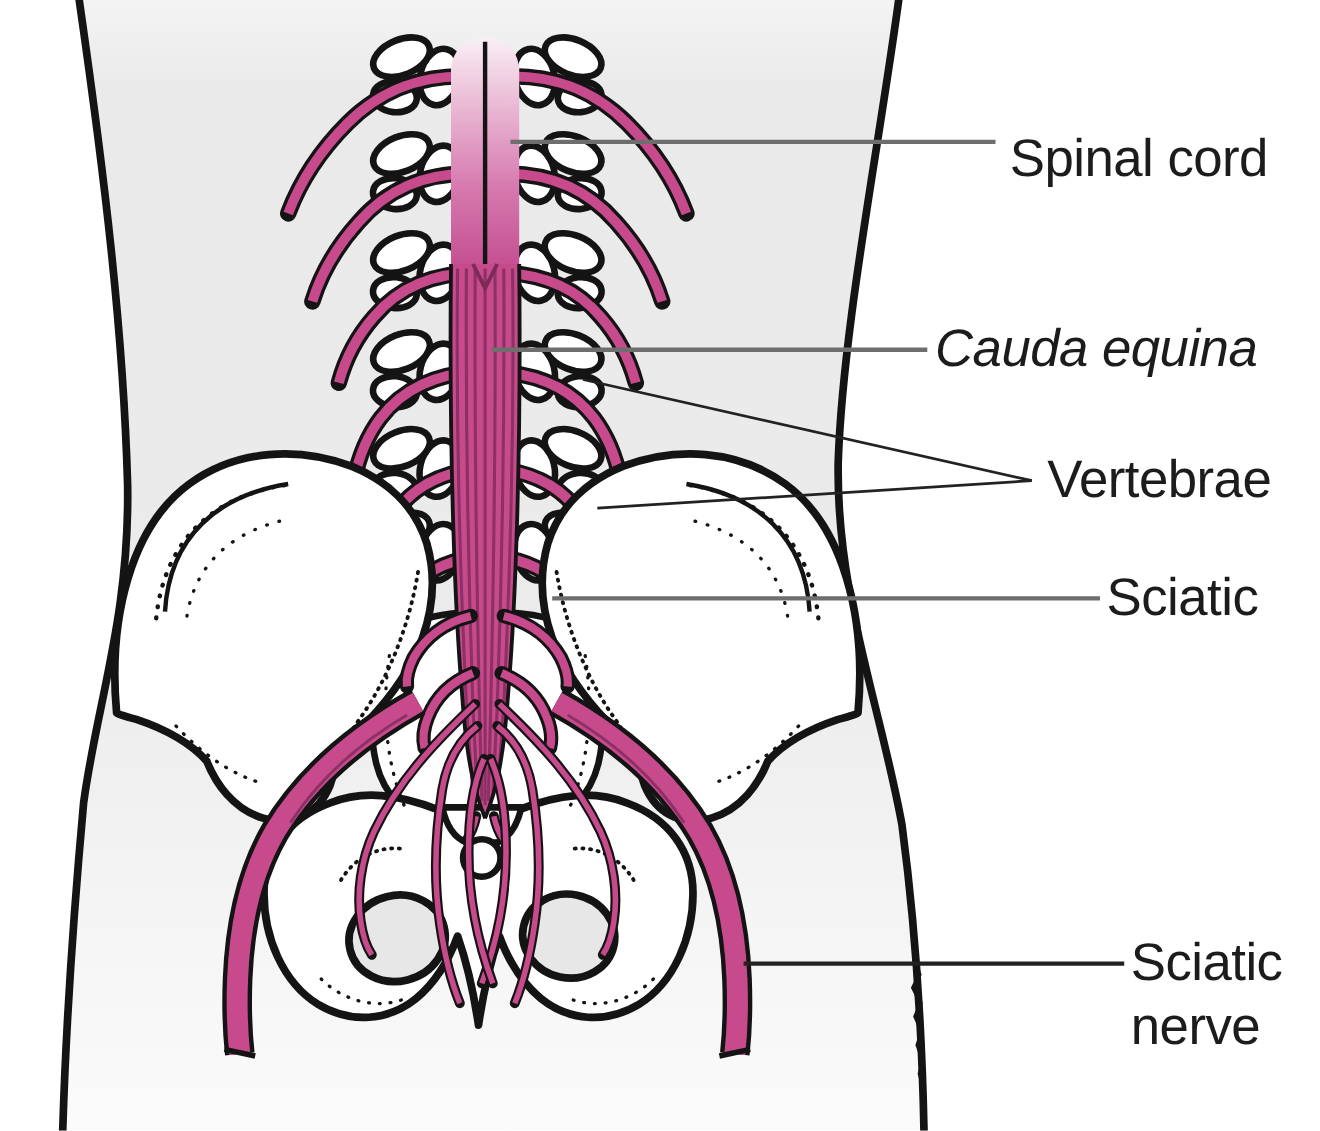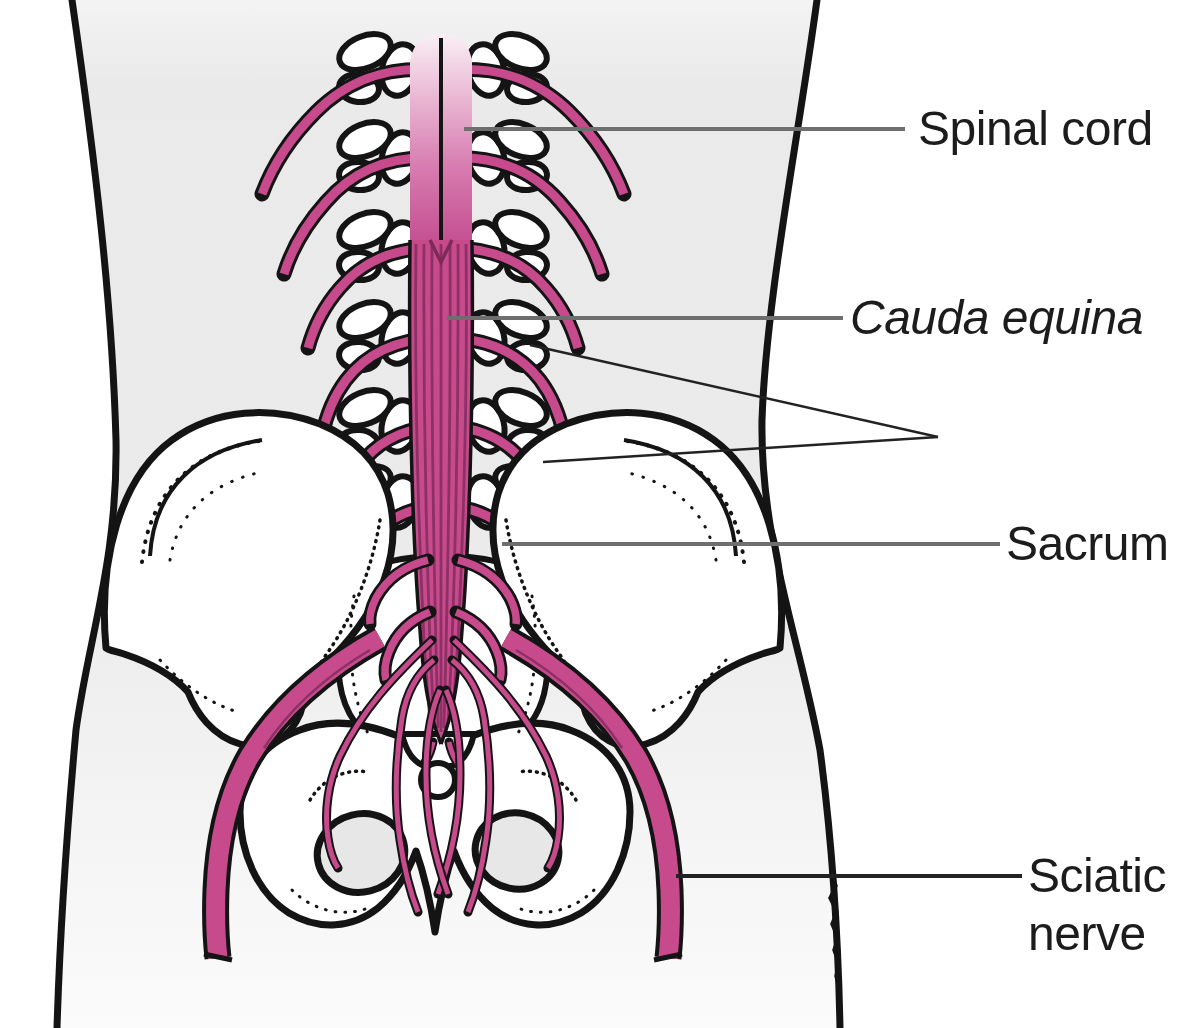--- a/index.html
+++ b/index.html
@@ -219,17 +219,18 @@
   <g>
     <path class="leader" d="M464,129 L905,129"></path>
     <path class="leader" d="M447,318 L843,318"></path>
     <path class="leader-thin" d="M530,345 L938,437"></path>
     <path class="leader-thin" d="M543,462 L938,437"></path>
     <path class="leader" d="M502,544 L1000,544"></path>
     <path class="leader-dark" d="M676,876 L1022,876"></path>
   </g>
 </svg>
 
-<div class="label" style="left:918px;top:100px;">Spinal cord</div>
+<div class="label" style="left:918px;top:116px;">Spinal cord</div>
 <div class="label" style="left:850px;top:289px;font-style:italic;">Cauda equina</div>
-<div class="label" style="left:1006px;top:515px;">Sacrum</div>
+<div class="label" style="left:952px;top:408px;">Vertebrae</div>
+<div class="label" style="left:1006px;top:515px;">Sciatic</div>
 <div class="label wrap" style="left:1028px;top:847px;">Sciatic nerve</div>
 </div>
 
 </body></html>

